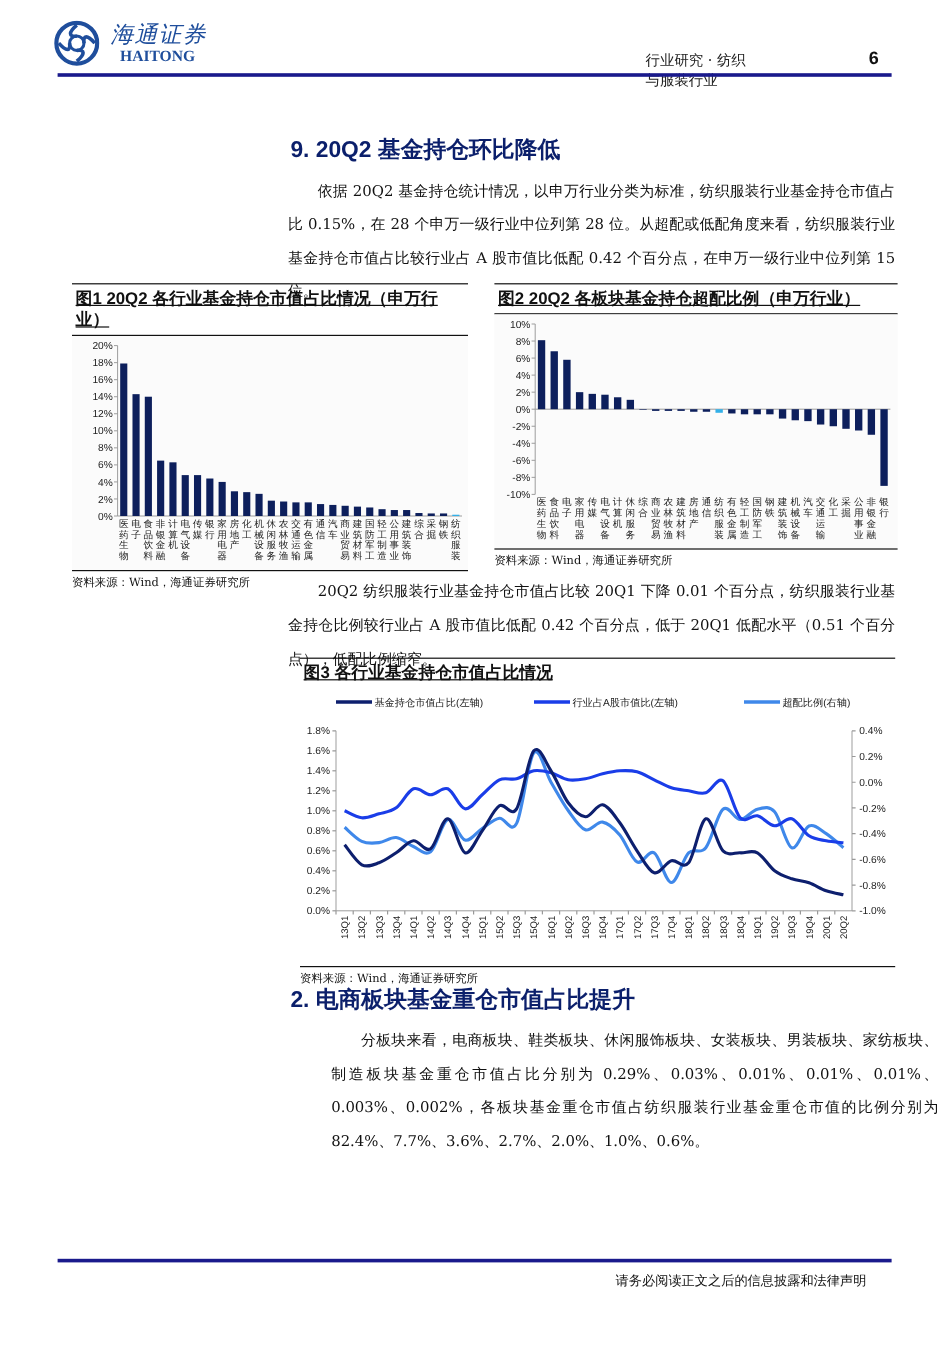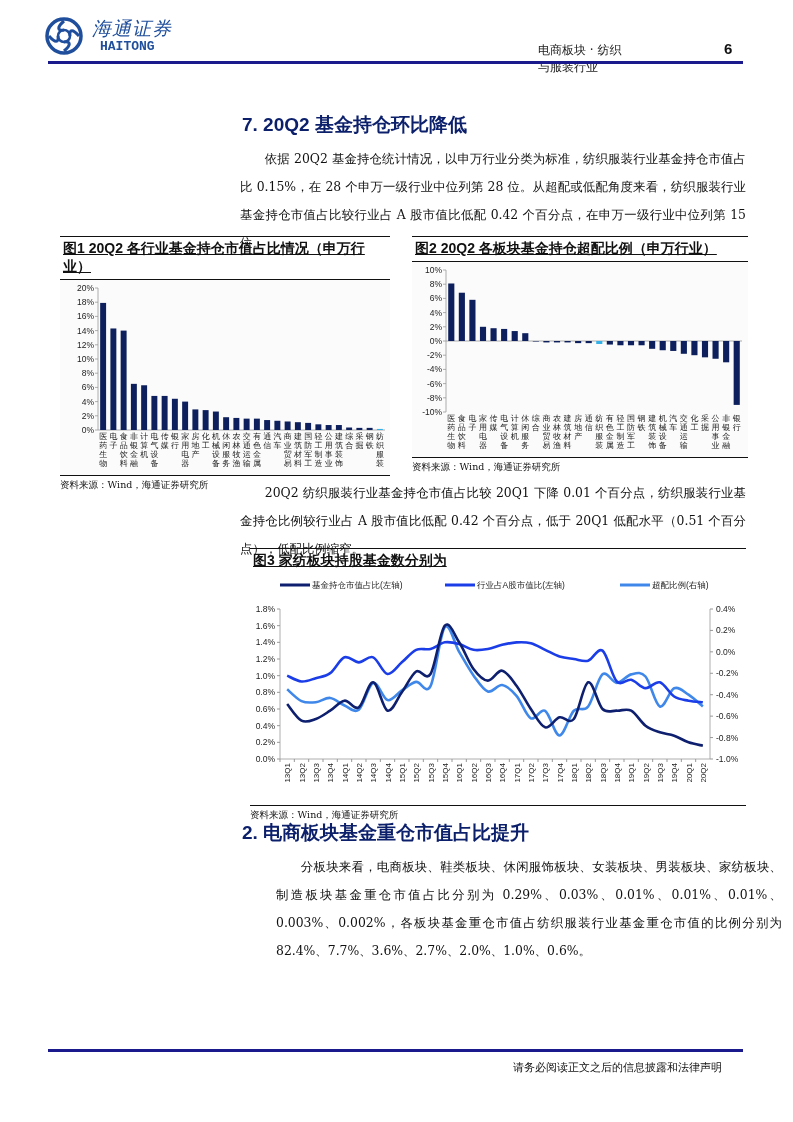--- a/index.html
+++ b/index.html
@@ -1,19 +1,19 @@
 <!DOCTYPE html>
 <html><head>
 <meta charset="utf-8">
 <style>
   html,body{margin:0;padding:0;background:#fff;}
   body{width:793px;height:1122px;position:relative;overflow:hidden;font-family:"DejaVu Serif","Liberation Serif",serif;color:#111;}
   .abs{position:absolute;}
   .logo-text-cn{font-family:"DejaVu Serif",serif;font-style:italic;font-size:19px;color:#1f4e9c;letter-spacing:1px;}
-  .logo-text-en{font-family:Liberation Mono, monospace;font-weight:bold;font-size:13px;color:#1f4e9c;}
+  .logo-text-en{font-family:Liberation Serif, serif;font-weight:bold;font-size:13px;color:#1f4e9c;}
   .hdr-right{font-size:12px;color:#222;}
   .pgnum{font-family:"Liberation Sans",sans-serif;font-weight:bold;font-size:15px;}
   .rule{background:#1a1a8c;}
   .h2{font-family:"Liberation Sans",sans-serif;font-weight:bold;font-size:19px;color:#0b1f6b;}
   .para{font-size:12.4px;line-height:28px;text-align:justify;color:#111;}
   .para p{margin:0;text-indent:2em;}
   .figtitle{font-family:"Liberation Sans",sans-serif;font-weight:bold;font-size:14px;color:#111;border-top:1.5px solid #111;border-bottom:1px solid #111;padding:3px 0 3px 3px;text-decoration:underline;}
   .src{font-size:9.5px;color:#111;border-top:1px solid #111;padding-top:3px;}
   svg text{font-family:"Liberation Sans",sans-serif;}
   .footer{font-size:11px;color:#111;}
@@ -22,26 +22,26 @@
 <body>
 
 <div class="abs" style="left:0;top:0;width:633px;height:70px;">
   <svg class="abs" style="left:45px;top:17px;" width="38" height="38" viewBox="0 0 38 38">
     <circle cx="19" cy="19" r="17" fill="none" stroke="#1f4e9c" stroke-width="3.5"></circle>
     <circle cx="19" cy="19" r="6" fill="none" stroke="#1f4e9c" stroke-width="2.5"></circle>
     <path d="M19 4 C12 10 12 14 19 13 M34 19 C28 12 24 12 25 19 M19 34 C26 28 26 24 19 25 M4 19 C10 26 14 26 13 19" fill="none" stroke="#1f4e9c" stroke-width="3"></path>
   </svg>
   <div class="abs logo-text-cn" style="left:92px;top:16px;">海通证券</div>
   <div class="abs logo-text-en" style="left:100px;top:39px;">HAITONG</div>
-  <div class="abs hdr-right" style="left:538px;top:42px;">电商板块 · 纺织与服装行业</div>
+  <div class="abs hdr-right" style="left:538px;top:42px;">行业研究 · 纺织与服装行业</div>
   <div class="abs pgnum" style="left:724px;top:40px;">6</div>
   <div class="abs rule" style="left:48px;top:61px;width:695px;height:3px;"></div>
 </div>
 
-<div class="abs h2" style="left:242px;top:112px;">7. 20Q2 基金持仓环比降低</div>
+<div class="abs h2" style="left:242px;top:112px;">9. 20Q2 基金持仓环比降低</div>
 <div class="abs para" style="left:240px;top:145px;width:506px;">
   <p>依据 20Q2 基金持仓统计情况，以申万行业分类为标准，纺织服装行业基金持仓市值占比 0.15%，在 28 个申万一级行业中位列第 28 位。从超配或低配角度来看，纺织服装行业基金持仓市值占比较行业占 A 股市值比低配 0.42 个百分点，在申万一级行业中位列第 15 位。</p>
 </div>
 
 <div class="abs" style="left:60px;top:236px;width:330px;">
   <div class="figtitle">图1  20Q2 各行业基金持仓市值占比情况（申万行业）</div>
   <svg id="fig1" width="330" height="195" style="display:block;background:#fbfbfb;">
       <line x1="38" y1="8" x2="38" y2="150" stroke="#999" stroke-width="0.8"></line>
       <line x1="35" y1="150" x2="38" y2="150" stroke="#999" stroke-width="0.8"></line>
       <text x="34" y="153" font-size="8.5" text-anchor="end" fill="#222">0%</text>
@@ -451,21 +451,21 @@
       </g>
     </svg>
   <div class="src">资料来源：Wind，海通证券研究所</div>
 </div>
 
 <div class="abs para" style="left:240px;top:479px;width:506px;">
   <p>20Q2 纺织服装行业基金持仓市值占比较 20Q1 下降 0.01 个百分点，纺织服装行业基金持仓比例较行业占 A 股市值比低配 0.42 个百分点，低于 20Q1 低配水平（0.51 个百分点），低配比例缩窄。</p>
 </div>
 
 <div class="abs" style="left:250px;top:548px;width:496px;">
-  <div class="figtitle" style="border-bottom:none;">图3  家纺板块持股基金数分别为</div>
+  <div class="figtitle" style="border-bottom:none;">图3  各行业基金持仓市值占比情况</div>
   <svg id="fig3" width="496" height="232" style="display:block;">
       <g>
         <line x1="30" y1="12" x2="60" y2="12" stroke="#0d1f6e" stroke-width="3"></line>
         <text x="62" y="15" font-size="8.5" fill="#222">基金持仓市值占比(左轴)</text>
       </g>
       <g>
         <line x1="195" y1="12" x2="225" y2="12" stroke="#1a3de8" stroke-width="3"></line>
         <text x="227" y="15" font-size="8.5" fill="#222">行业占A股市值比(左轴)</text>
       </g>
       <g>

